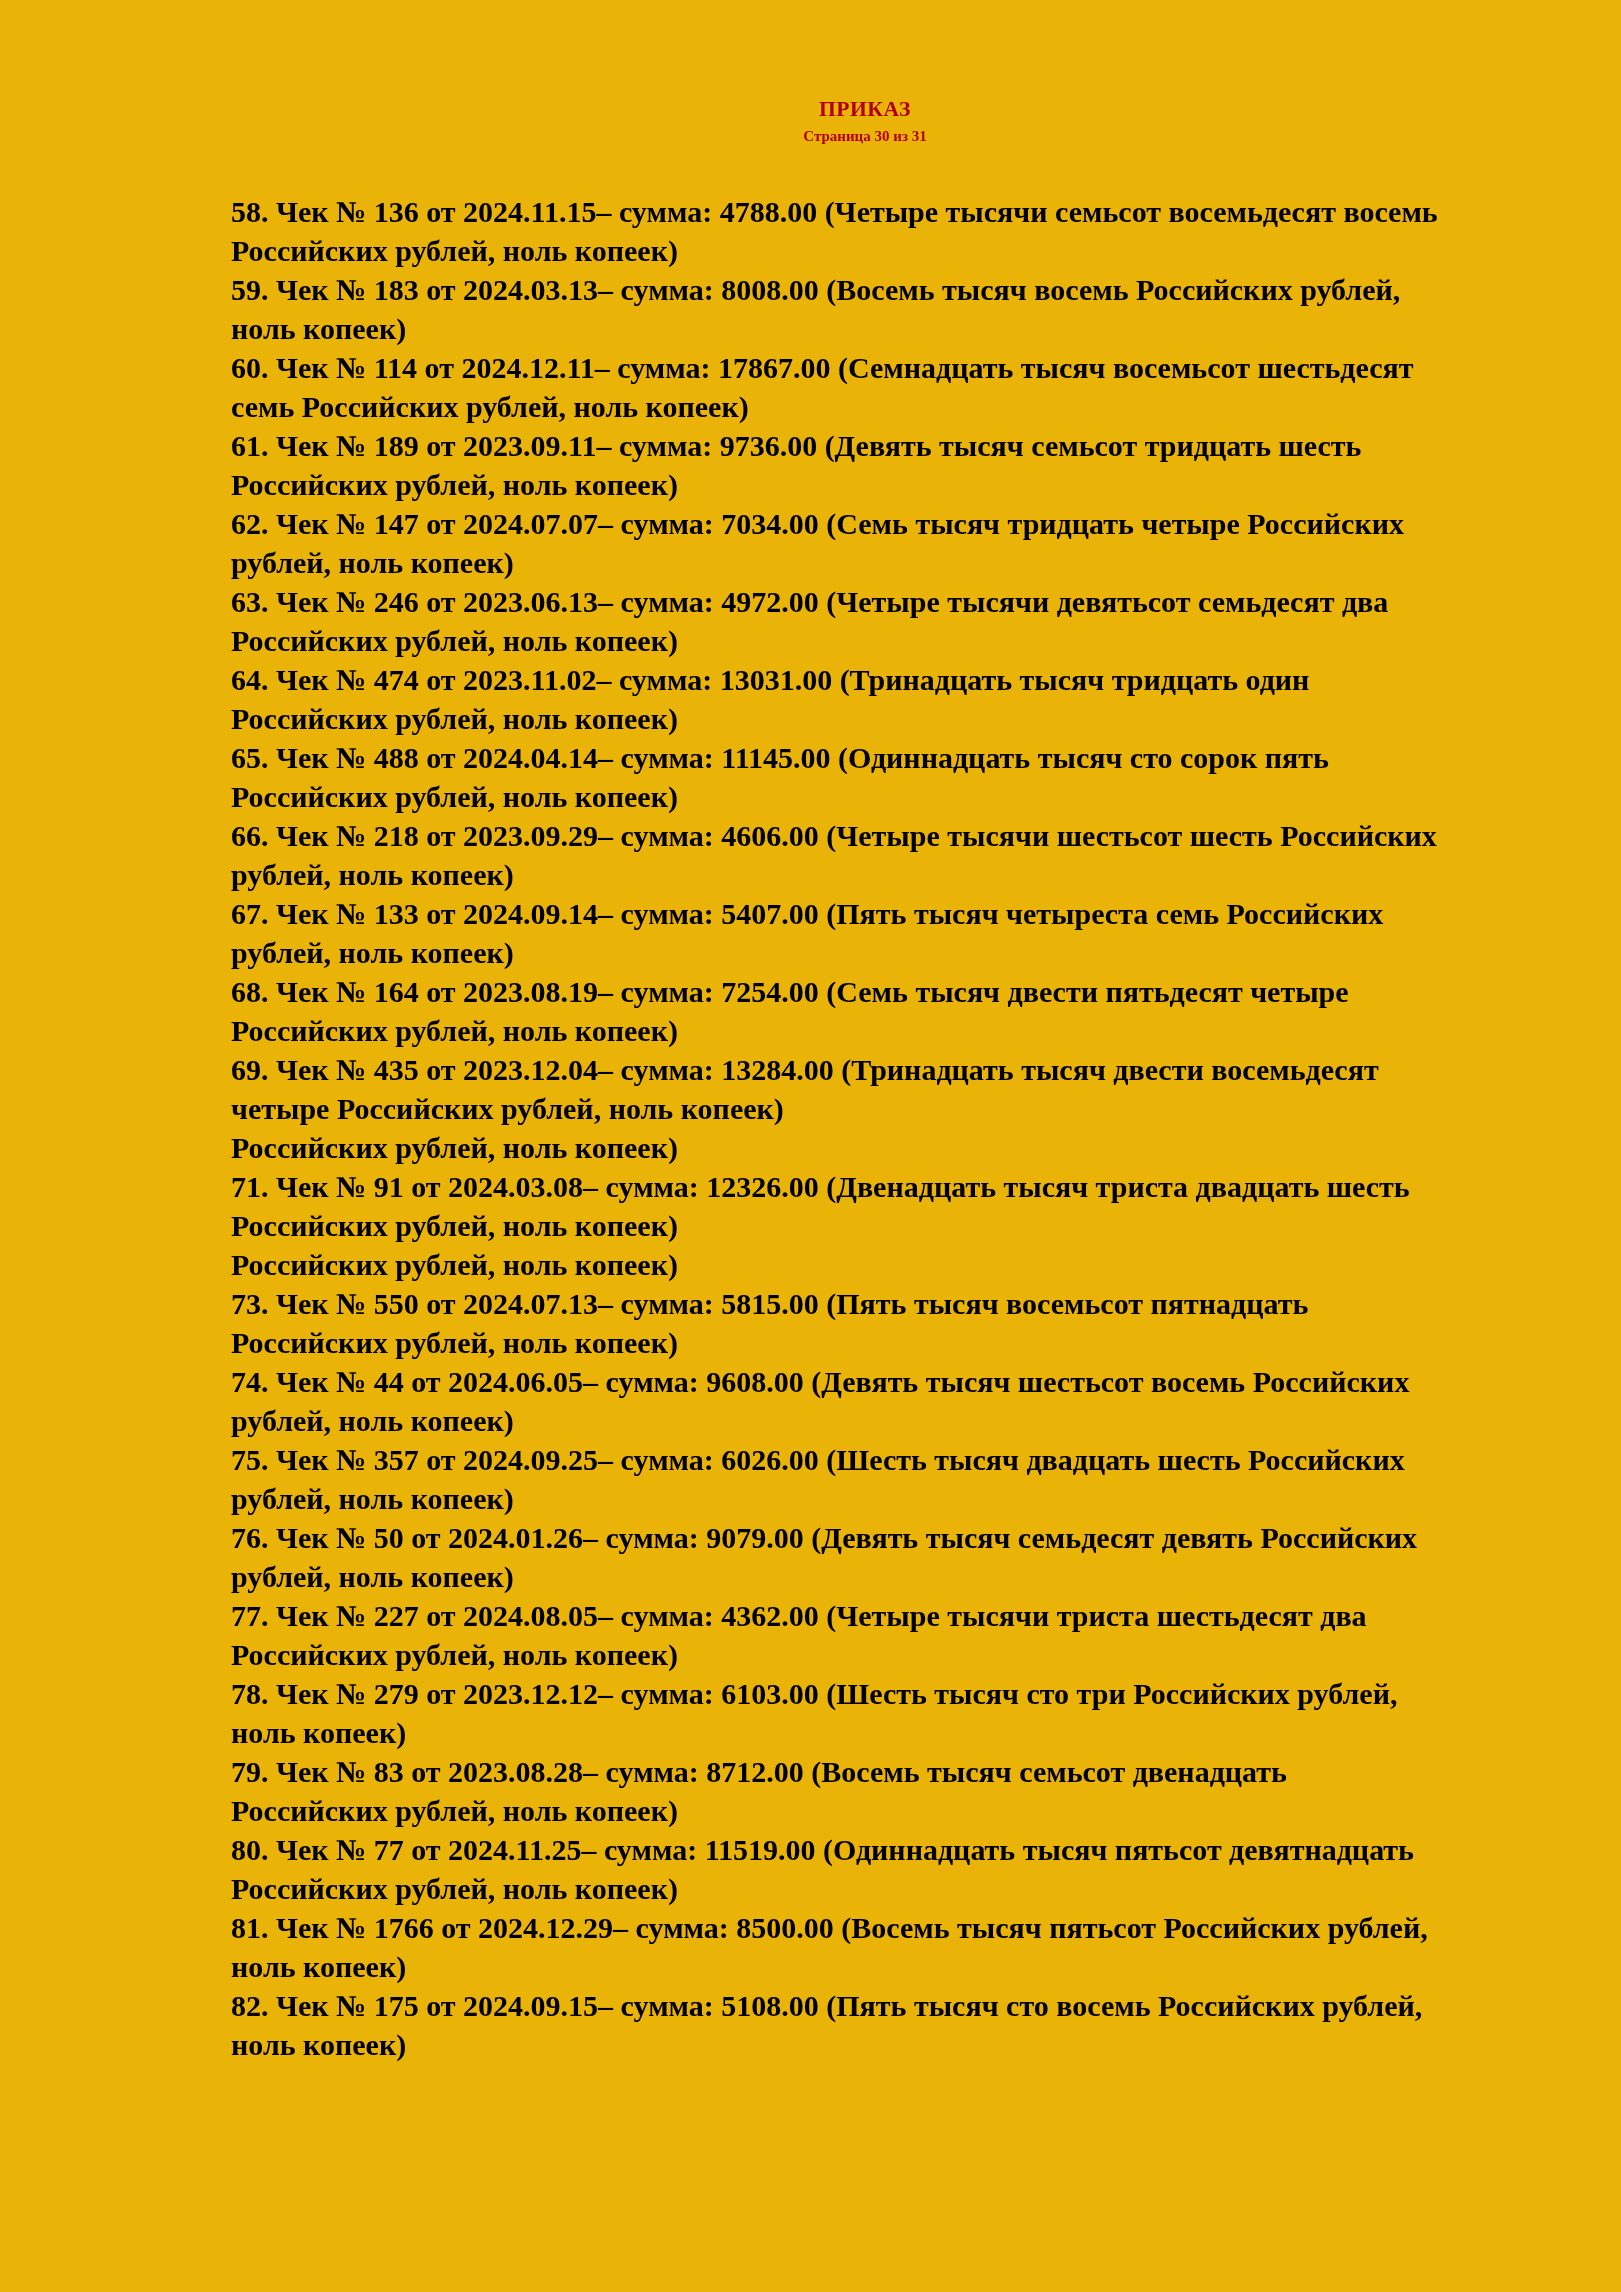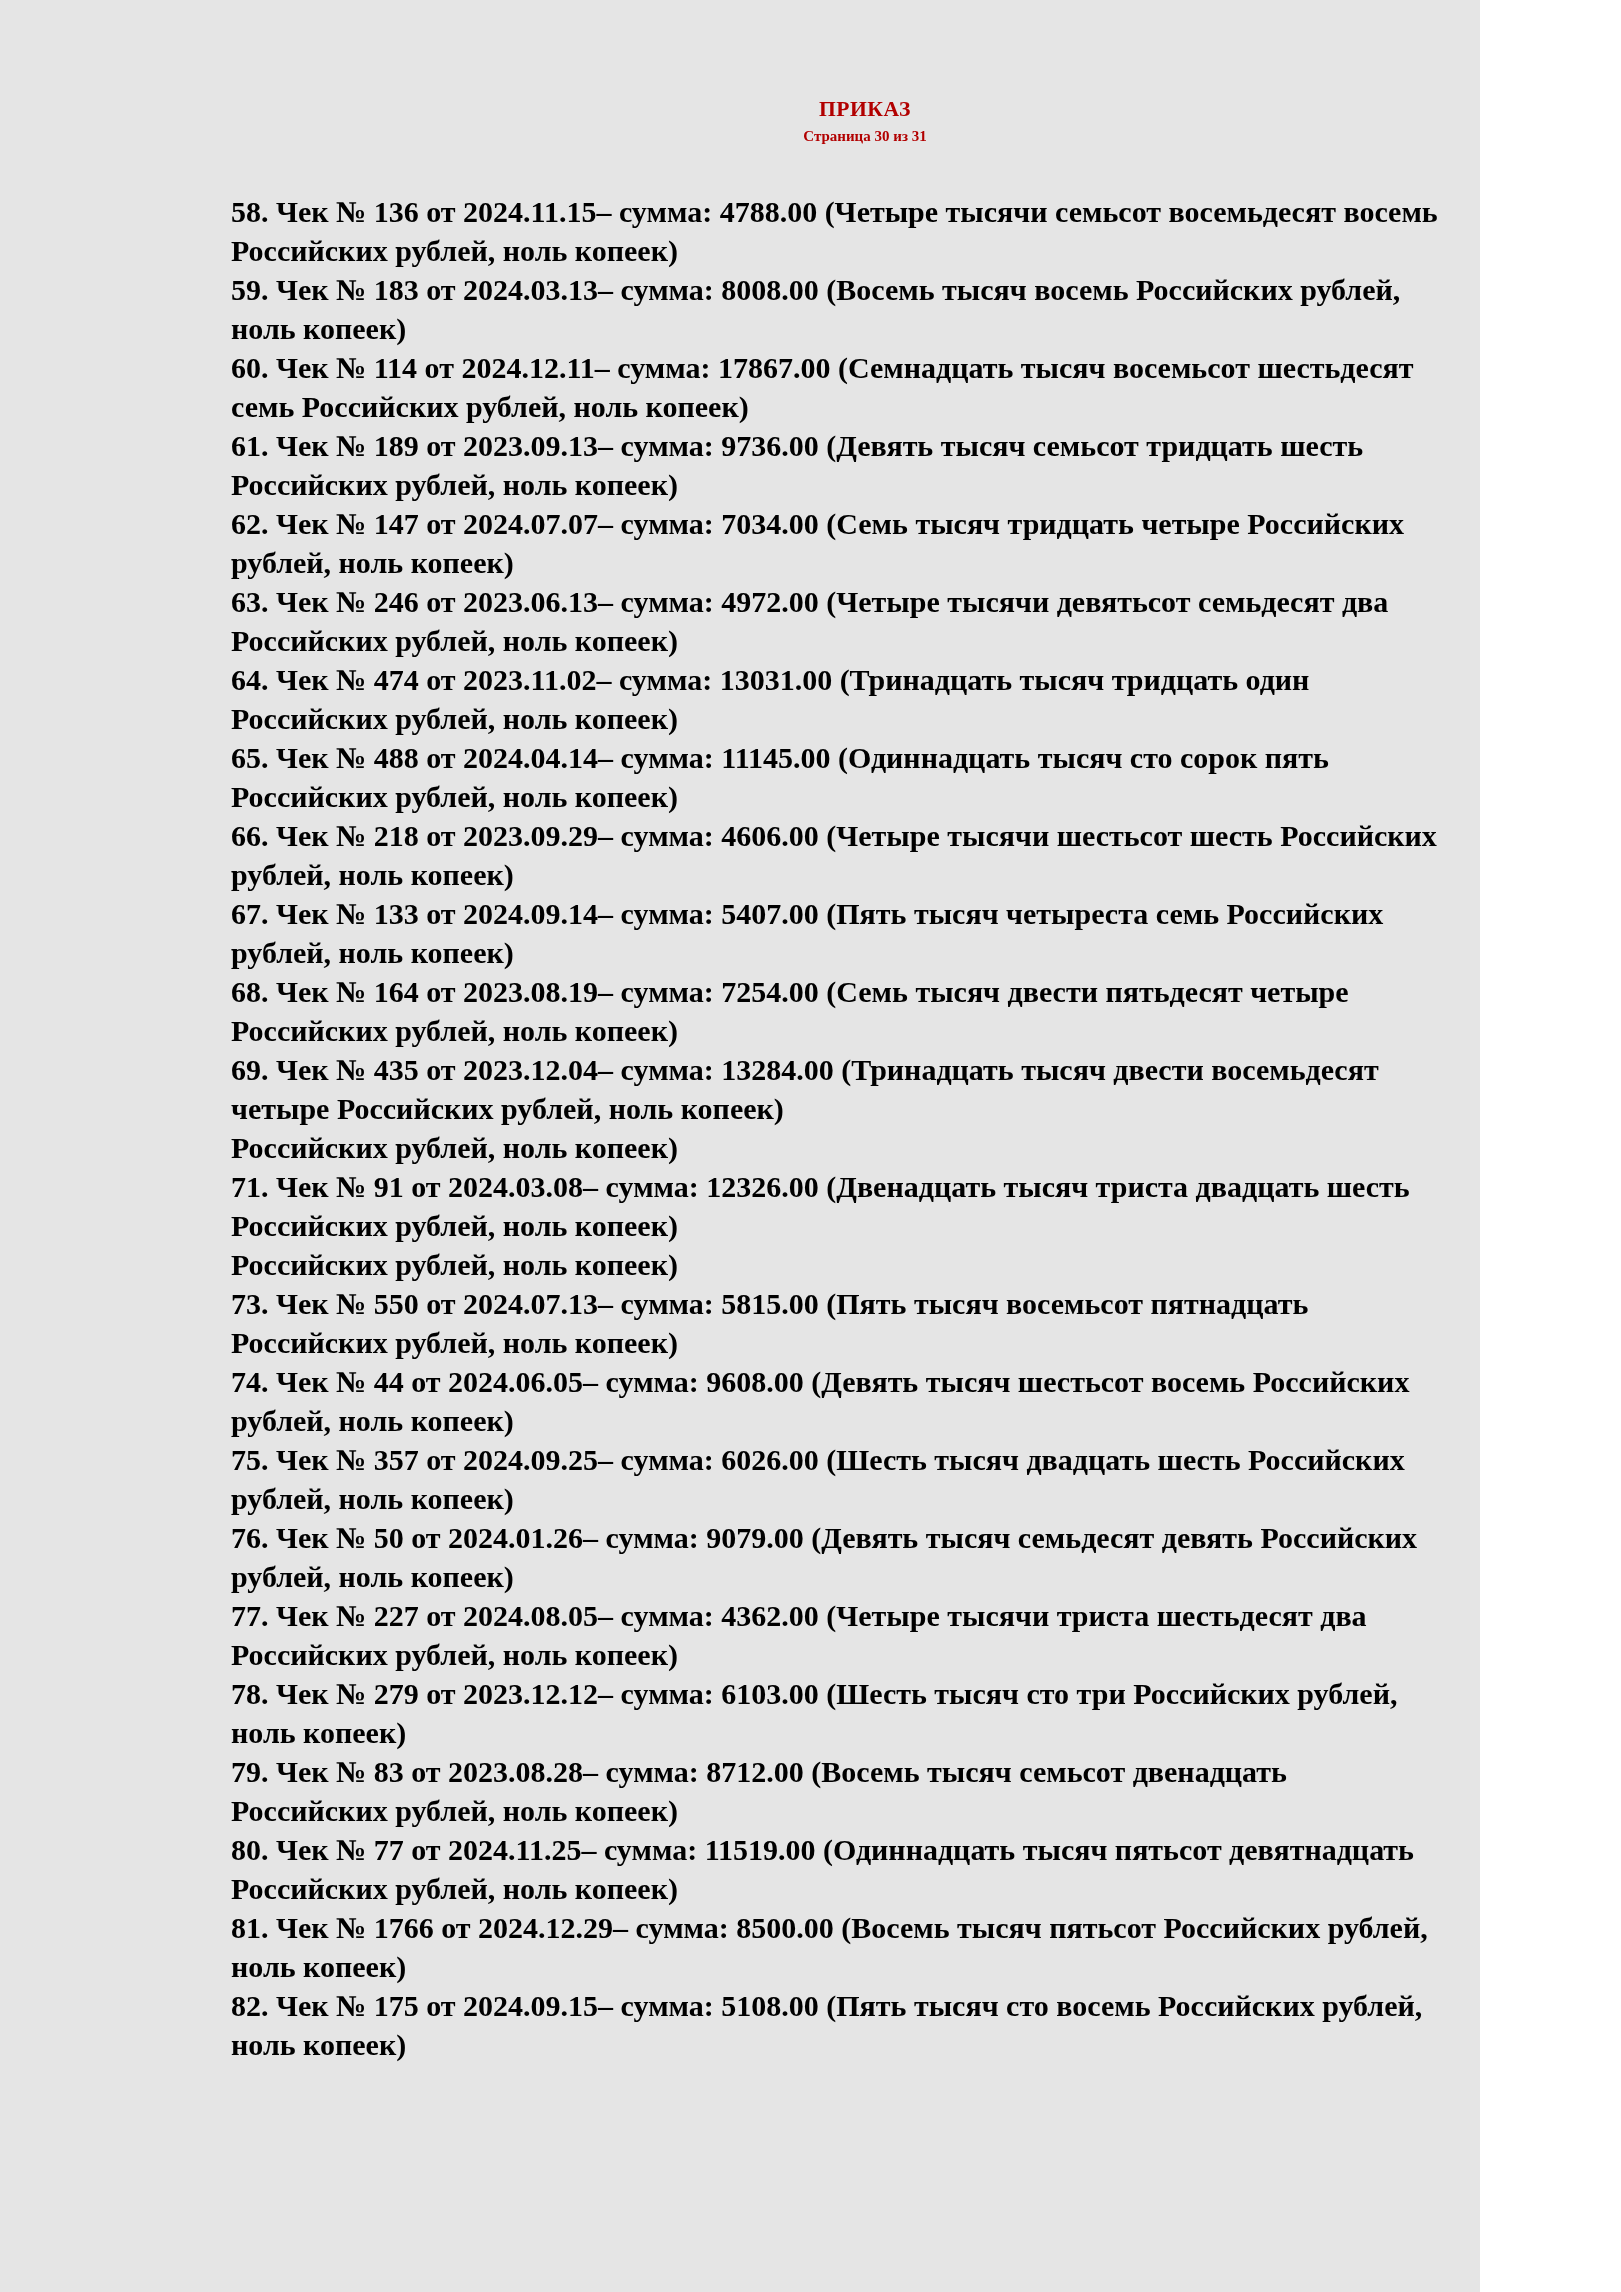--- a/index.html
+++ b/index.html
@@ -2,23 +2,23 @@
 <html><head>
 <meta charset="utf-8">
 <style>
   html, body {
     margin: 0;
     padding: 0;
     background: #ffffff;
   }
   .page {
     position: relative;
-    width: 1480px;
+    width: 1621px;
     height: 2293px;
-    background: #e5e5e5;
+    background: #eab308;
     font-family: "Liberation Serif", "DejaVu Serif", serif;
     overflow: hidden;
   }
   .doc-header {
     position: absolute;
     left: 231px;
     top: 96px;
     width: 1268px;
     text-align: center;
     color: #B20000;
@@ -70,21 +70,21 @@
       <div class="entry-line l1">59. Чек № 183 от 2024.03.13– сумма: 8008.00 (Восемь тысяч восемь Российских рублей,</div>
       <div class="entry-line l2">ноль копеек)</div>
     </div>
 
     <div class="entry">
       <div class="entry-line l1">60. Чек № 114 от 2024.12.11– сумма: 17867.00 (Семнадцать тысяч восемьсот шестьдесят</div>
       <div class="entry-line l2">семь Российских рублей, ноль копеек)</div>
     </div>
 
     <div class="entry">
-      <div class="entry-line l1">61. Чек № 189 от 2023.09.13– сумма: 9736.00 (Девять тысяч семьсот тридцать шесть</div>
+      <div class="entry-line l1">61. Чек № 189 от 2023.09.11– сумма: 9736.00 (Девять тысяч семьсот тридцать шесть</div>
       <div class="entry-line l2">Российских рублей, ноль копеек)</div>
     </div>
 
     <div class="entry">
       <div class="entry-line l1">62. Чек № 147 от 2024.07.07– сумма: 7034.00 (Семь тысяч тридцать четыре Российских</div>
       <div class="entry-line l2">рублей, ноль копеек)</div>
     </div>
 
     <div class="entry">
       <div class="entry-line l1">63. Чек № 246 от 2023.06.13– сумма: 4972.00 (Четыре тысячи девятьсот семьдесят два</div>

